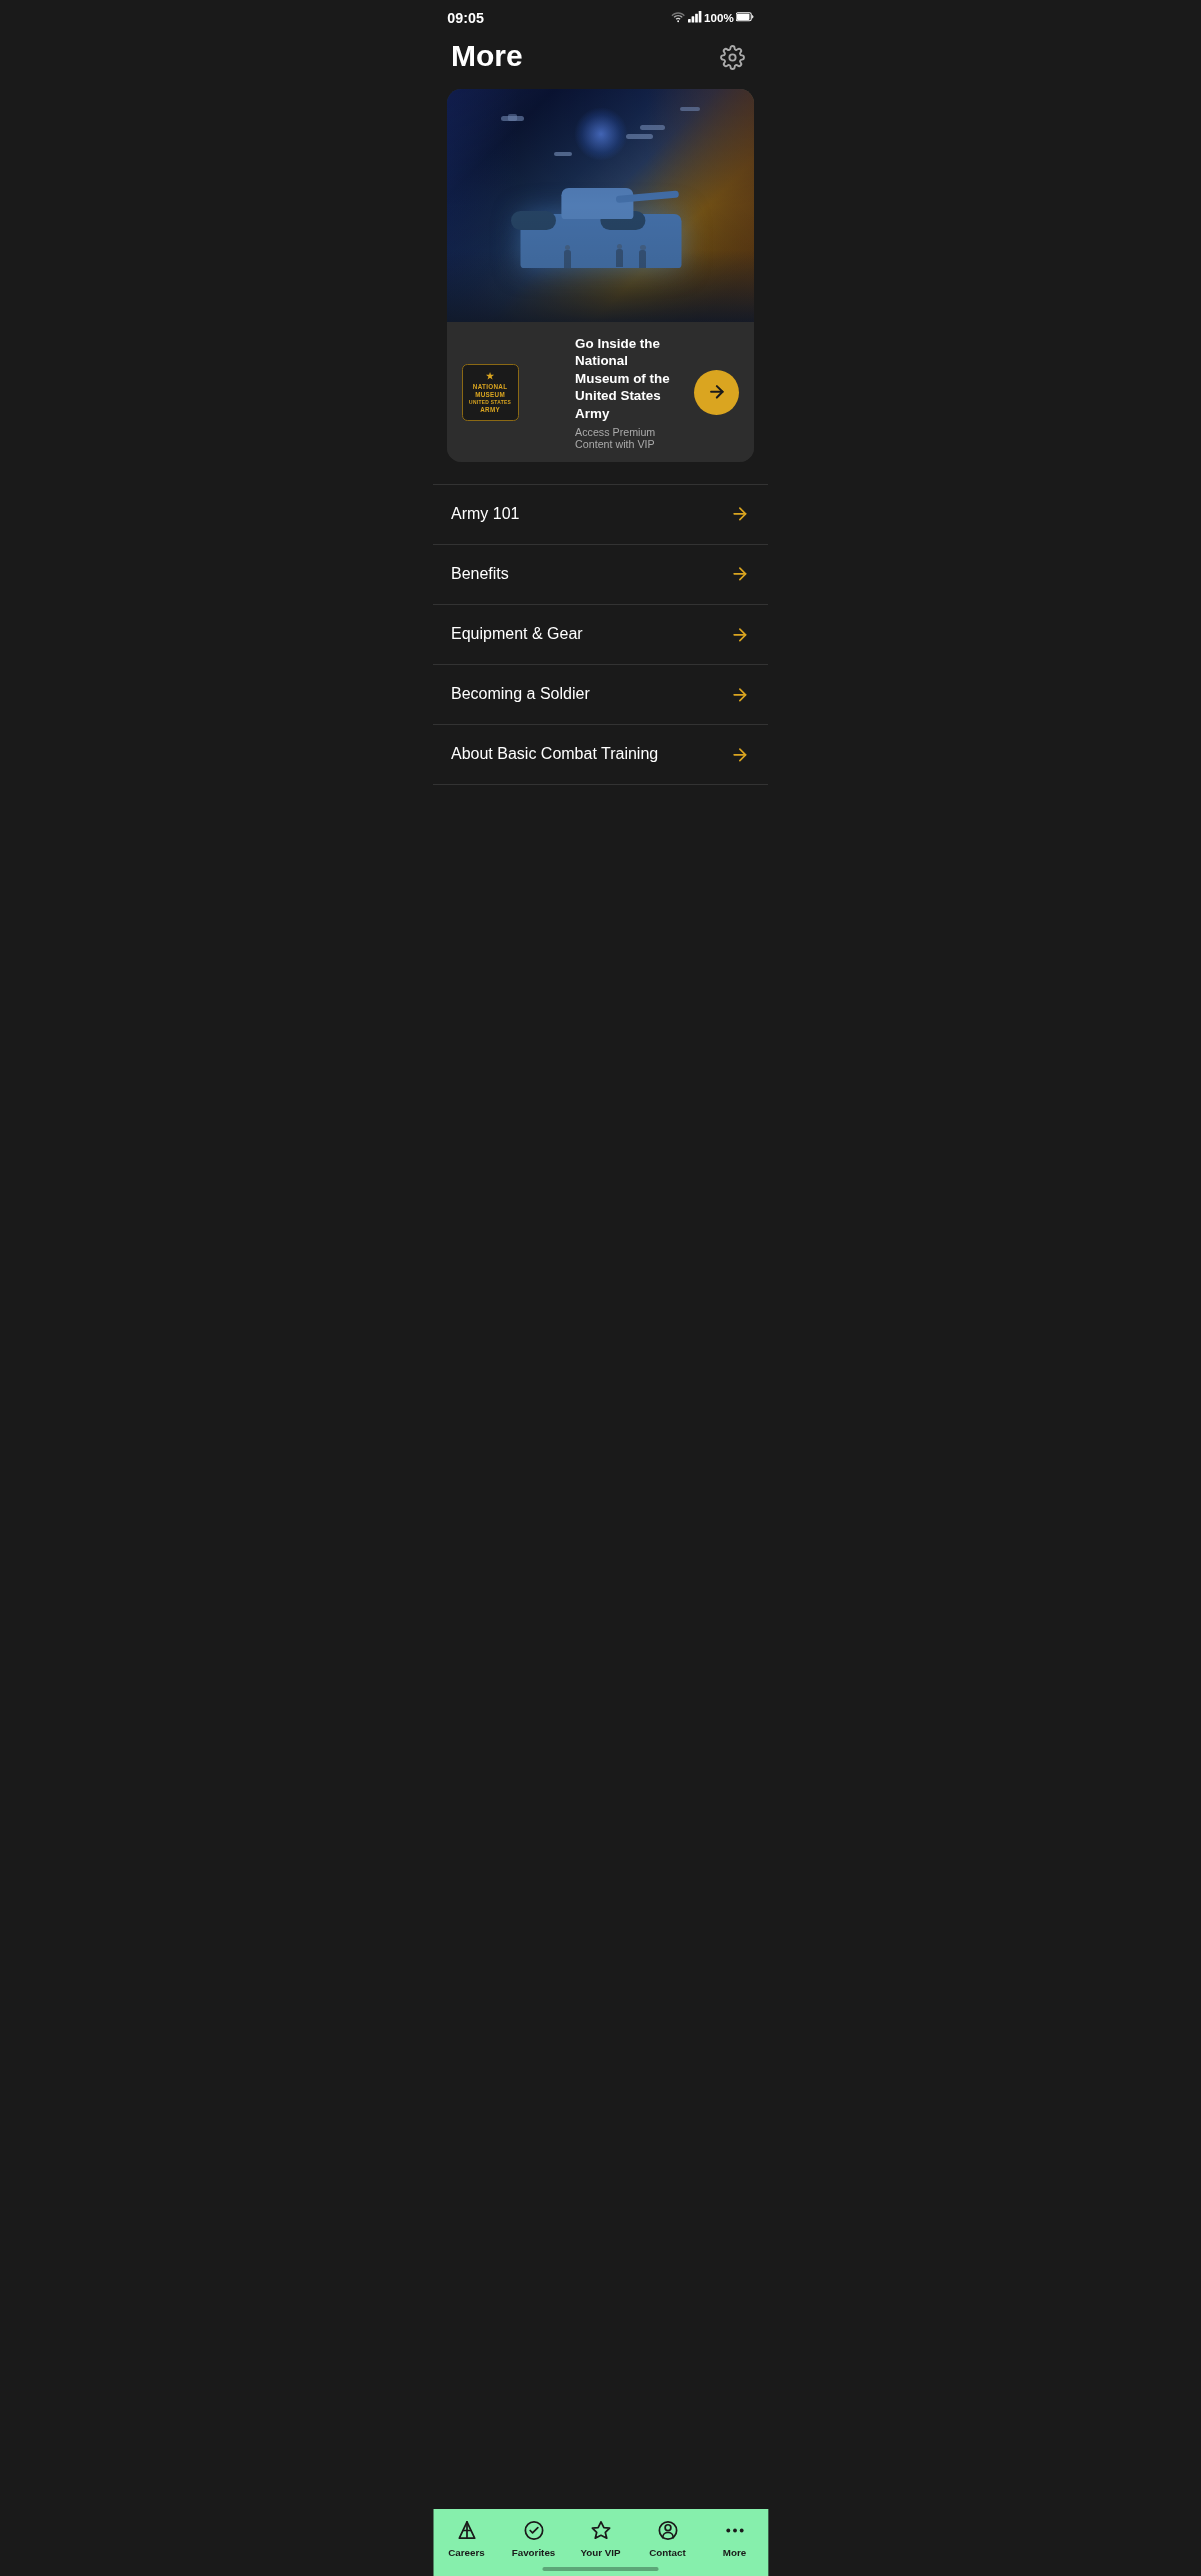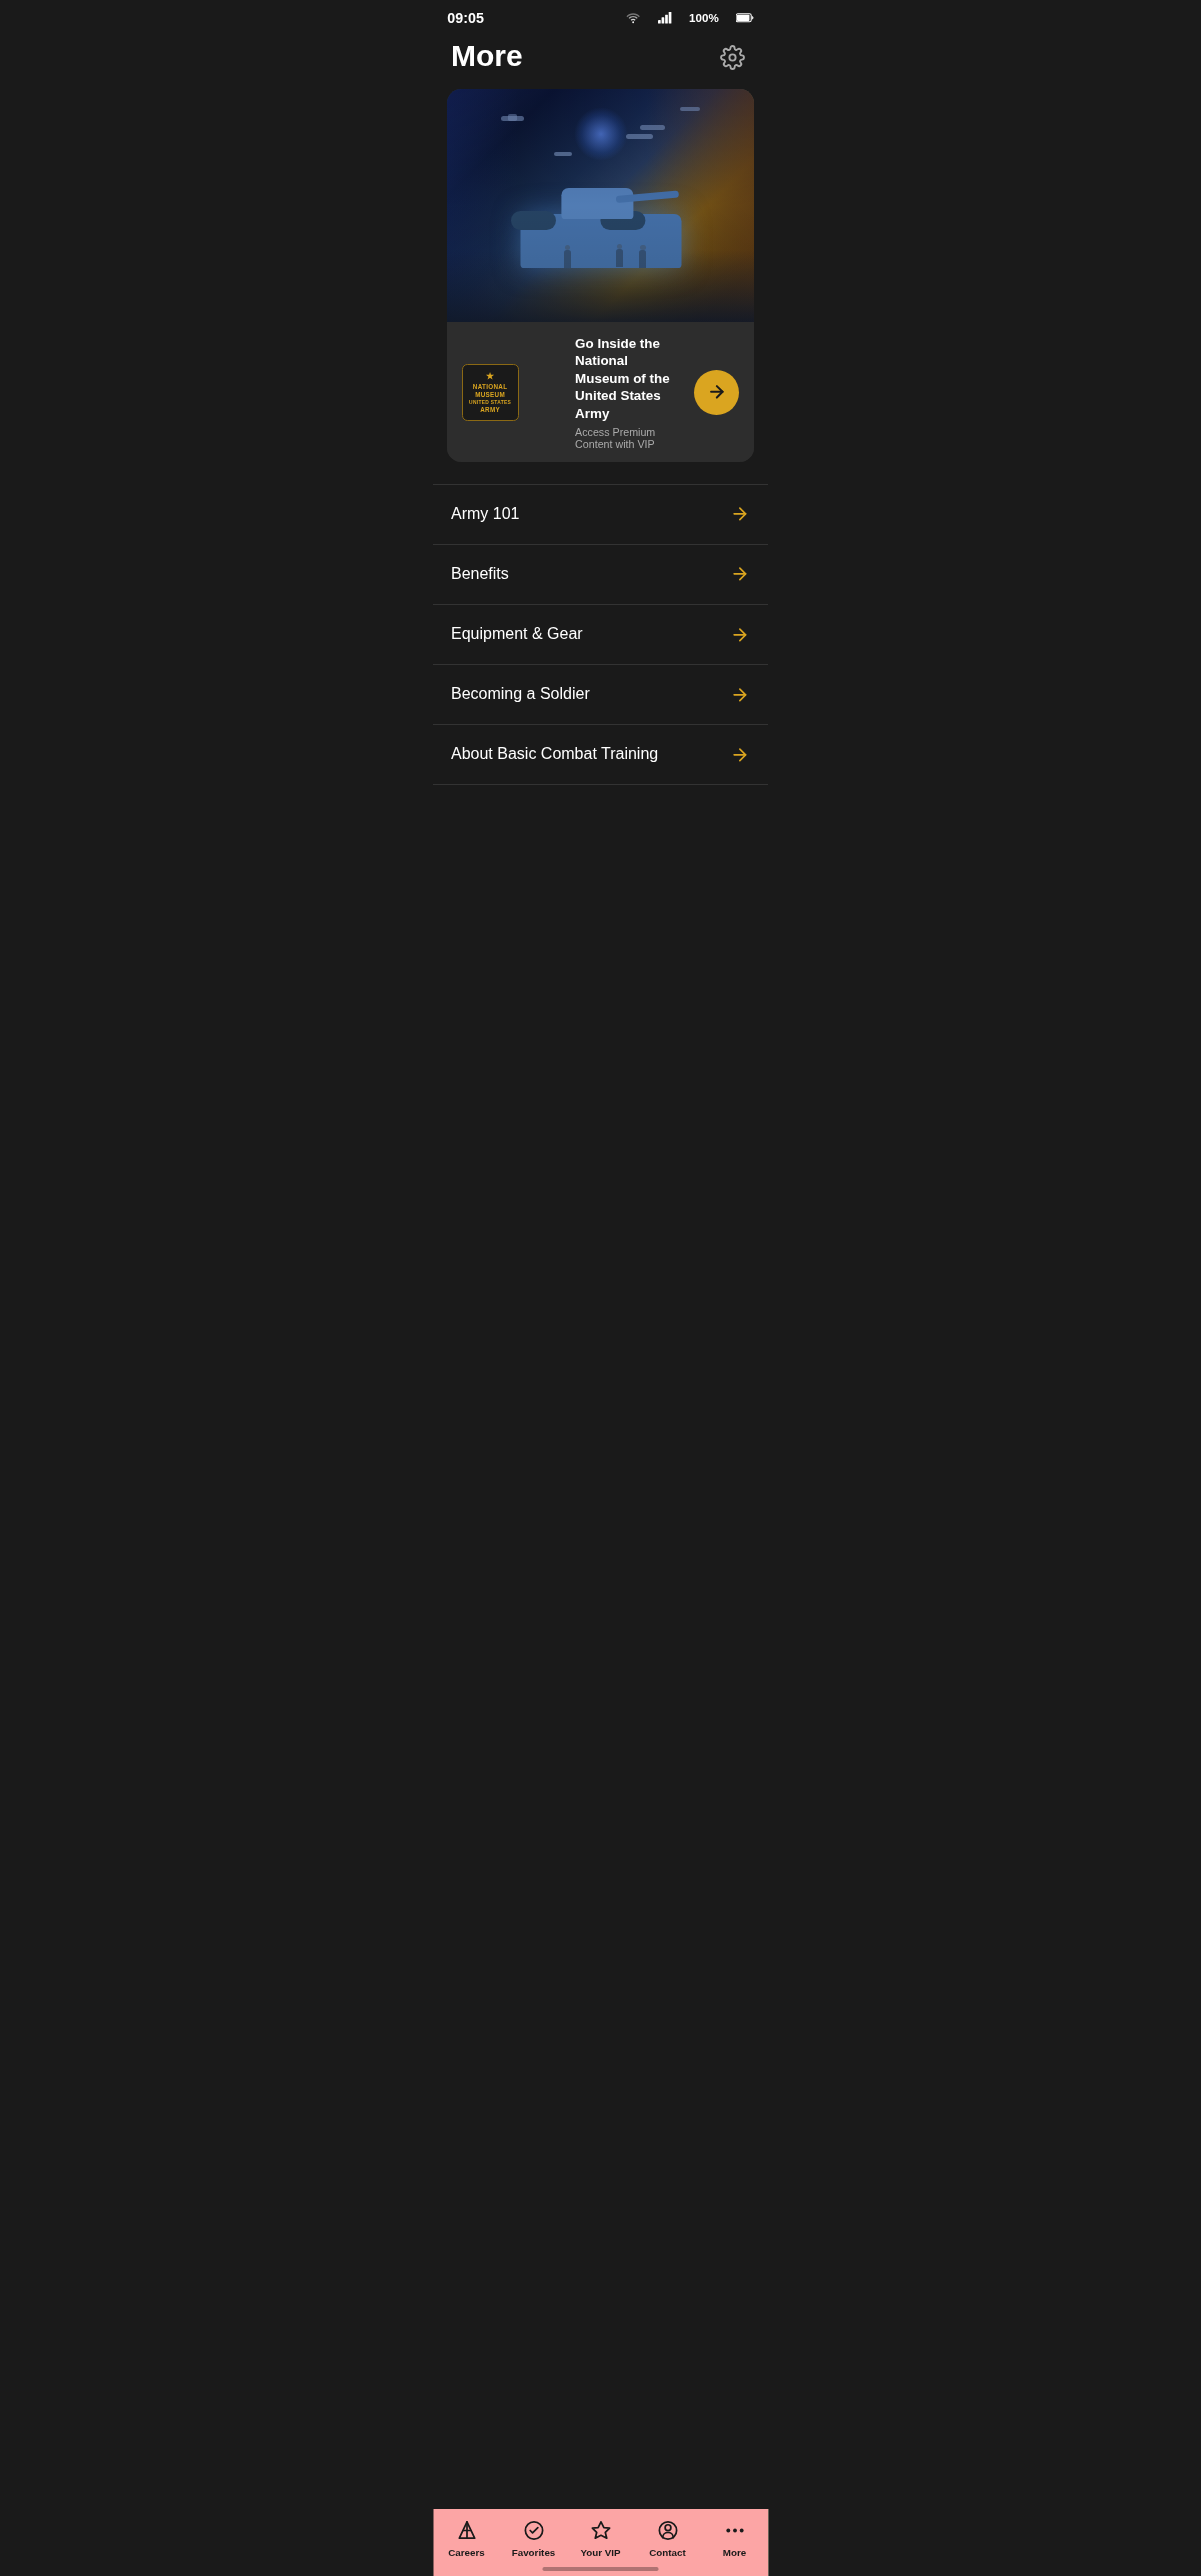--- a/index.html
+++ b/index.html
@@ -30,22 +30,22 @@
     }
 
     .status-time {
       font-size: 14.3px;
       font-weight: 600;
       color: #ffffff;
     }
 
     .status-icons {
       display: flex;
-      align-items: center;
-      gap: 17px;
+      align-items: flex-start;
+      gap: 2px;
       font-size: 11.6px;
       color: #ffffff;
     }
 
     
     .header {
       display: flex;
       justify-content: space-between;
       align-items: flex-start;
       padding: 7.2px 18px 14.3px;
@@ -335,21 +335,21 @@
       height: 19.7px;
     }
 
     
     .bottom-nav {
       position: fixed;
       bottom: 0;
       left: 50%;
       transform: translateX(-50%);
       width: 335px;
-      background: #fca5a5;
+      background: #86efac;
       display: flex;
       justify-content: space-around;
       align-items: center;
       padding: 9px 0 18px;
       z-index: 100;
     }
 
     .nav-item {
       display: flex;
       flex-direction: column;

